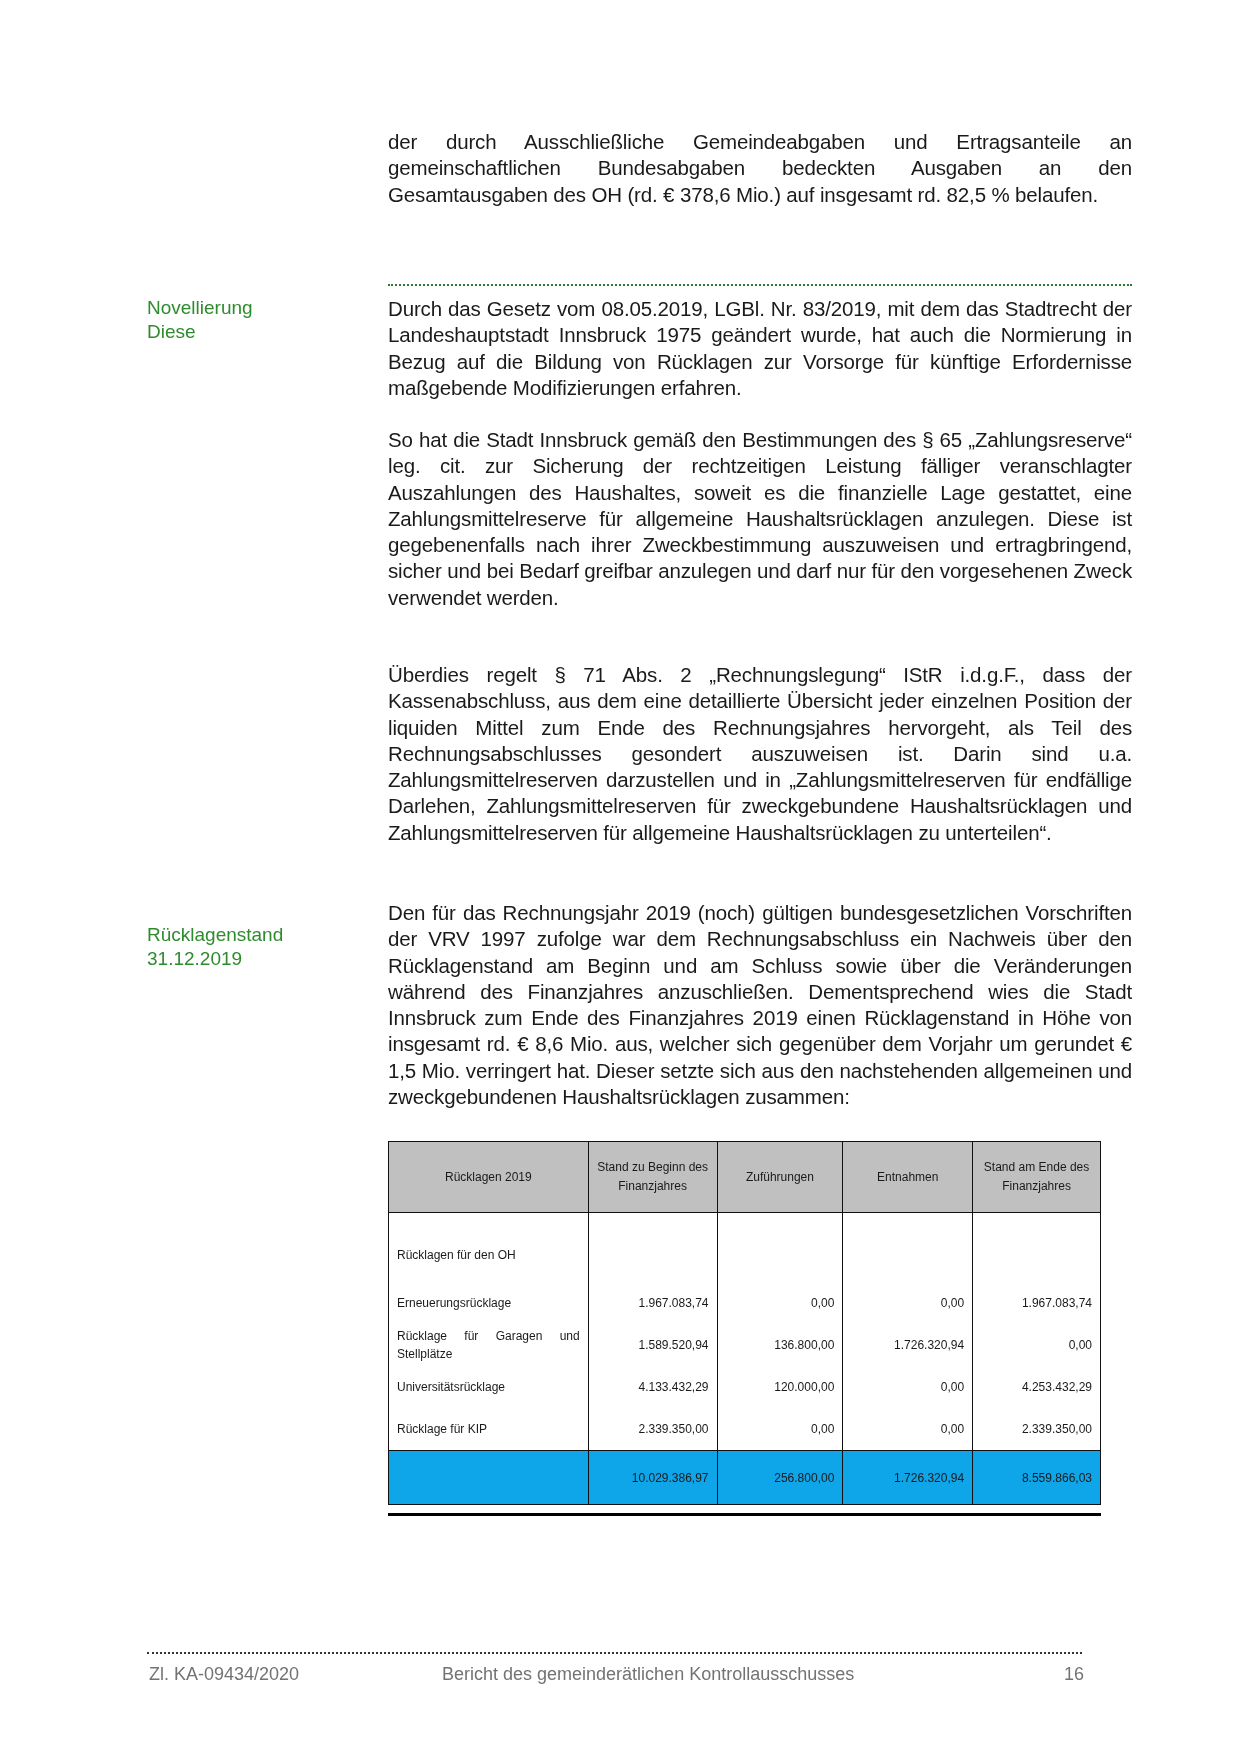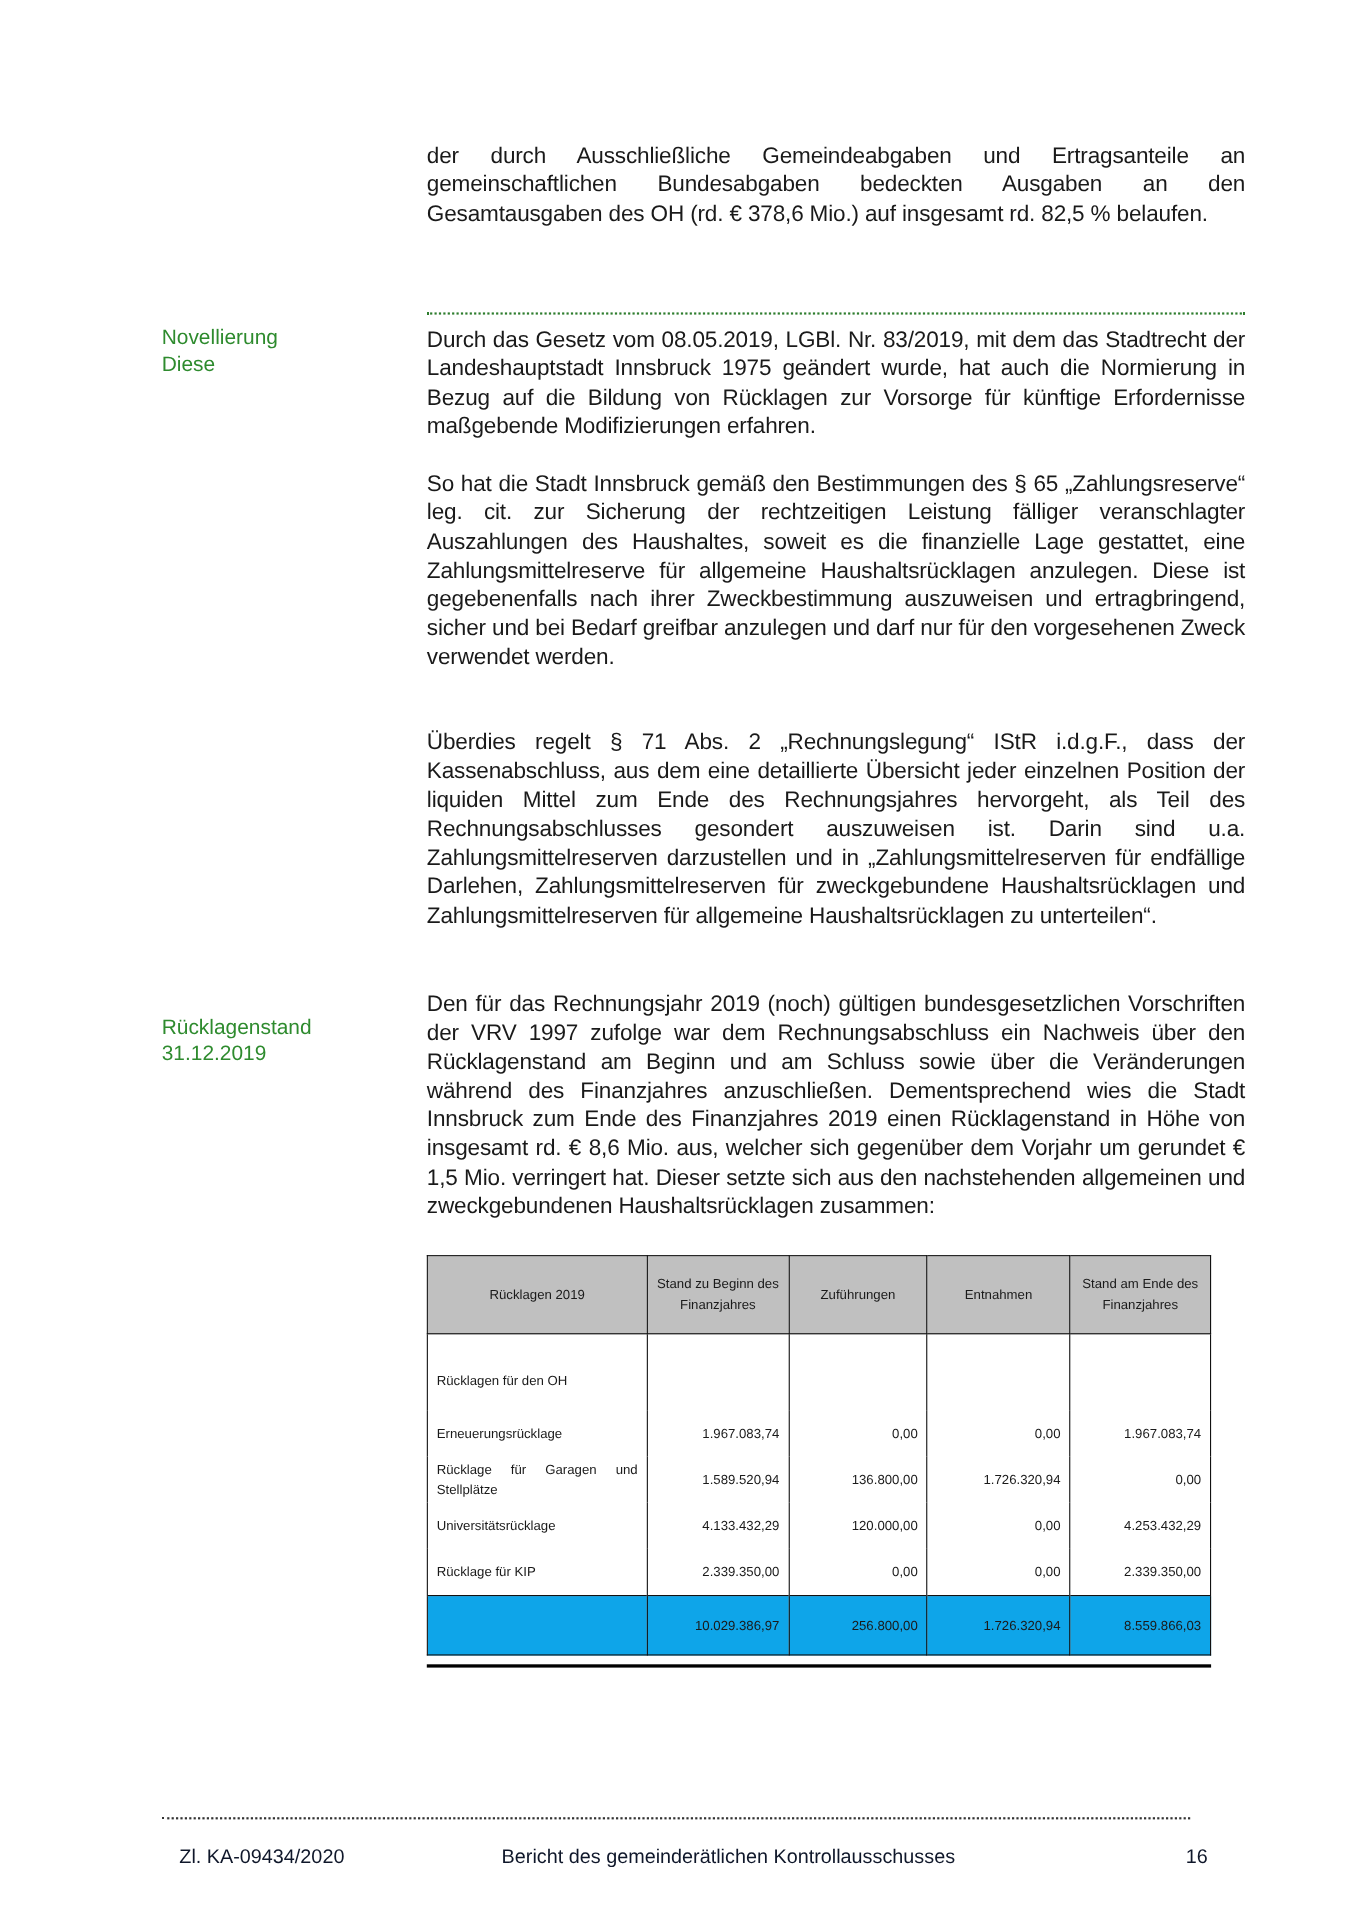--- a/index.html
+++ b/index.html
@@ -33,21 +33,21 @@
     table.reserves tr.total td { background: #0ea5e9; height: 53px;
                      border-top: 1.5px solid #111; border-bottom: 1.5px solid #111; }
     .table-bottom-rule { position: absolute; left: 388px; top: 1513px; width: 713px;
                      height: 3px; background: #000; }
 
     col.c1 { width: 200px; } col.c2 { width: 129px; } col.c3 { width: 126px; }
     col.c4 { width: 130px; } col.c5 { width: 128px; }
 
     .footer-rule { position: absolute; left: 147px; top: 1652px; width: 935px;
                    border-top: 2px dotted #333; height: 0; }
-    .footer { position: absolute; top: 1662px; font-size: 18px; color: #0f172a; margin: 16px; }
+    .footer { position: absolute; top: 1662px; font-size: 18px; color: #737373; margin: 2px; }
     .footer-left { left: 147px; }
     .footer-center { left: 440px; }
     .footer-right { left: 1062px; }
   </style>
 </head>
 <body>
 
 <div class="page">
 
   <p class="body-text" style="top:129px;">der durch Ausschließliche Gemeindeabgaben und Ertragsanteile an gemeinschaftlichen Bundesabgaben bedeckten Ausgaben an den Gesamtausgaben des OH (rd. € 378,6 Mio.) auf insgesamt rd. 82,5 % belaufen.</p>

